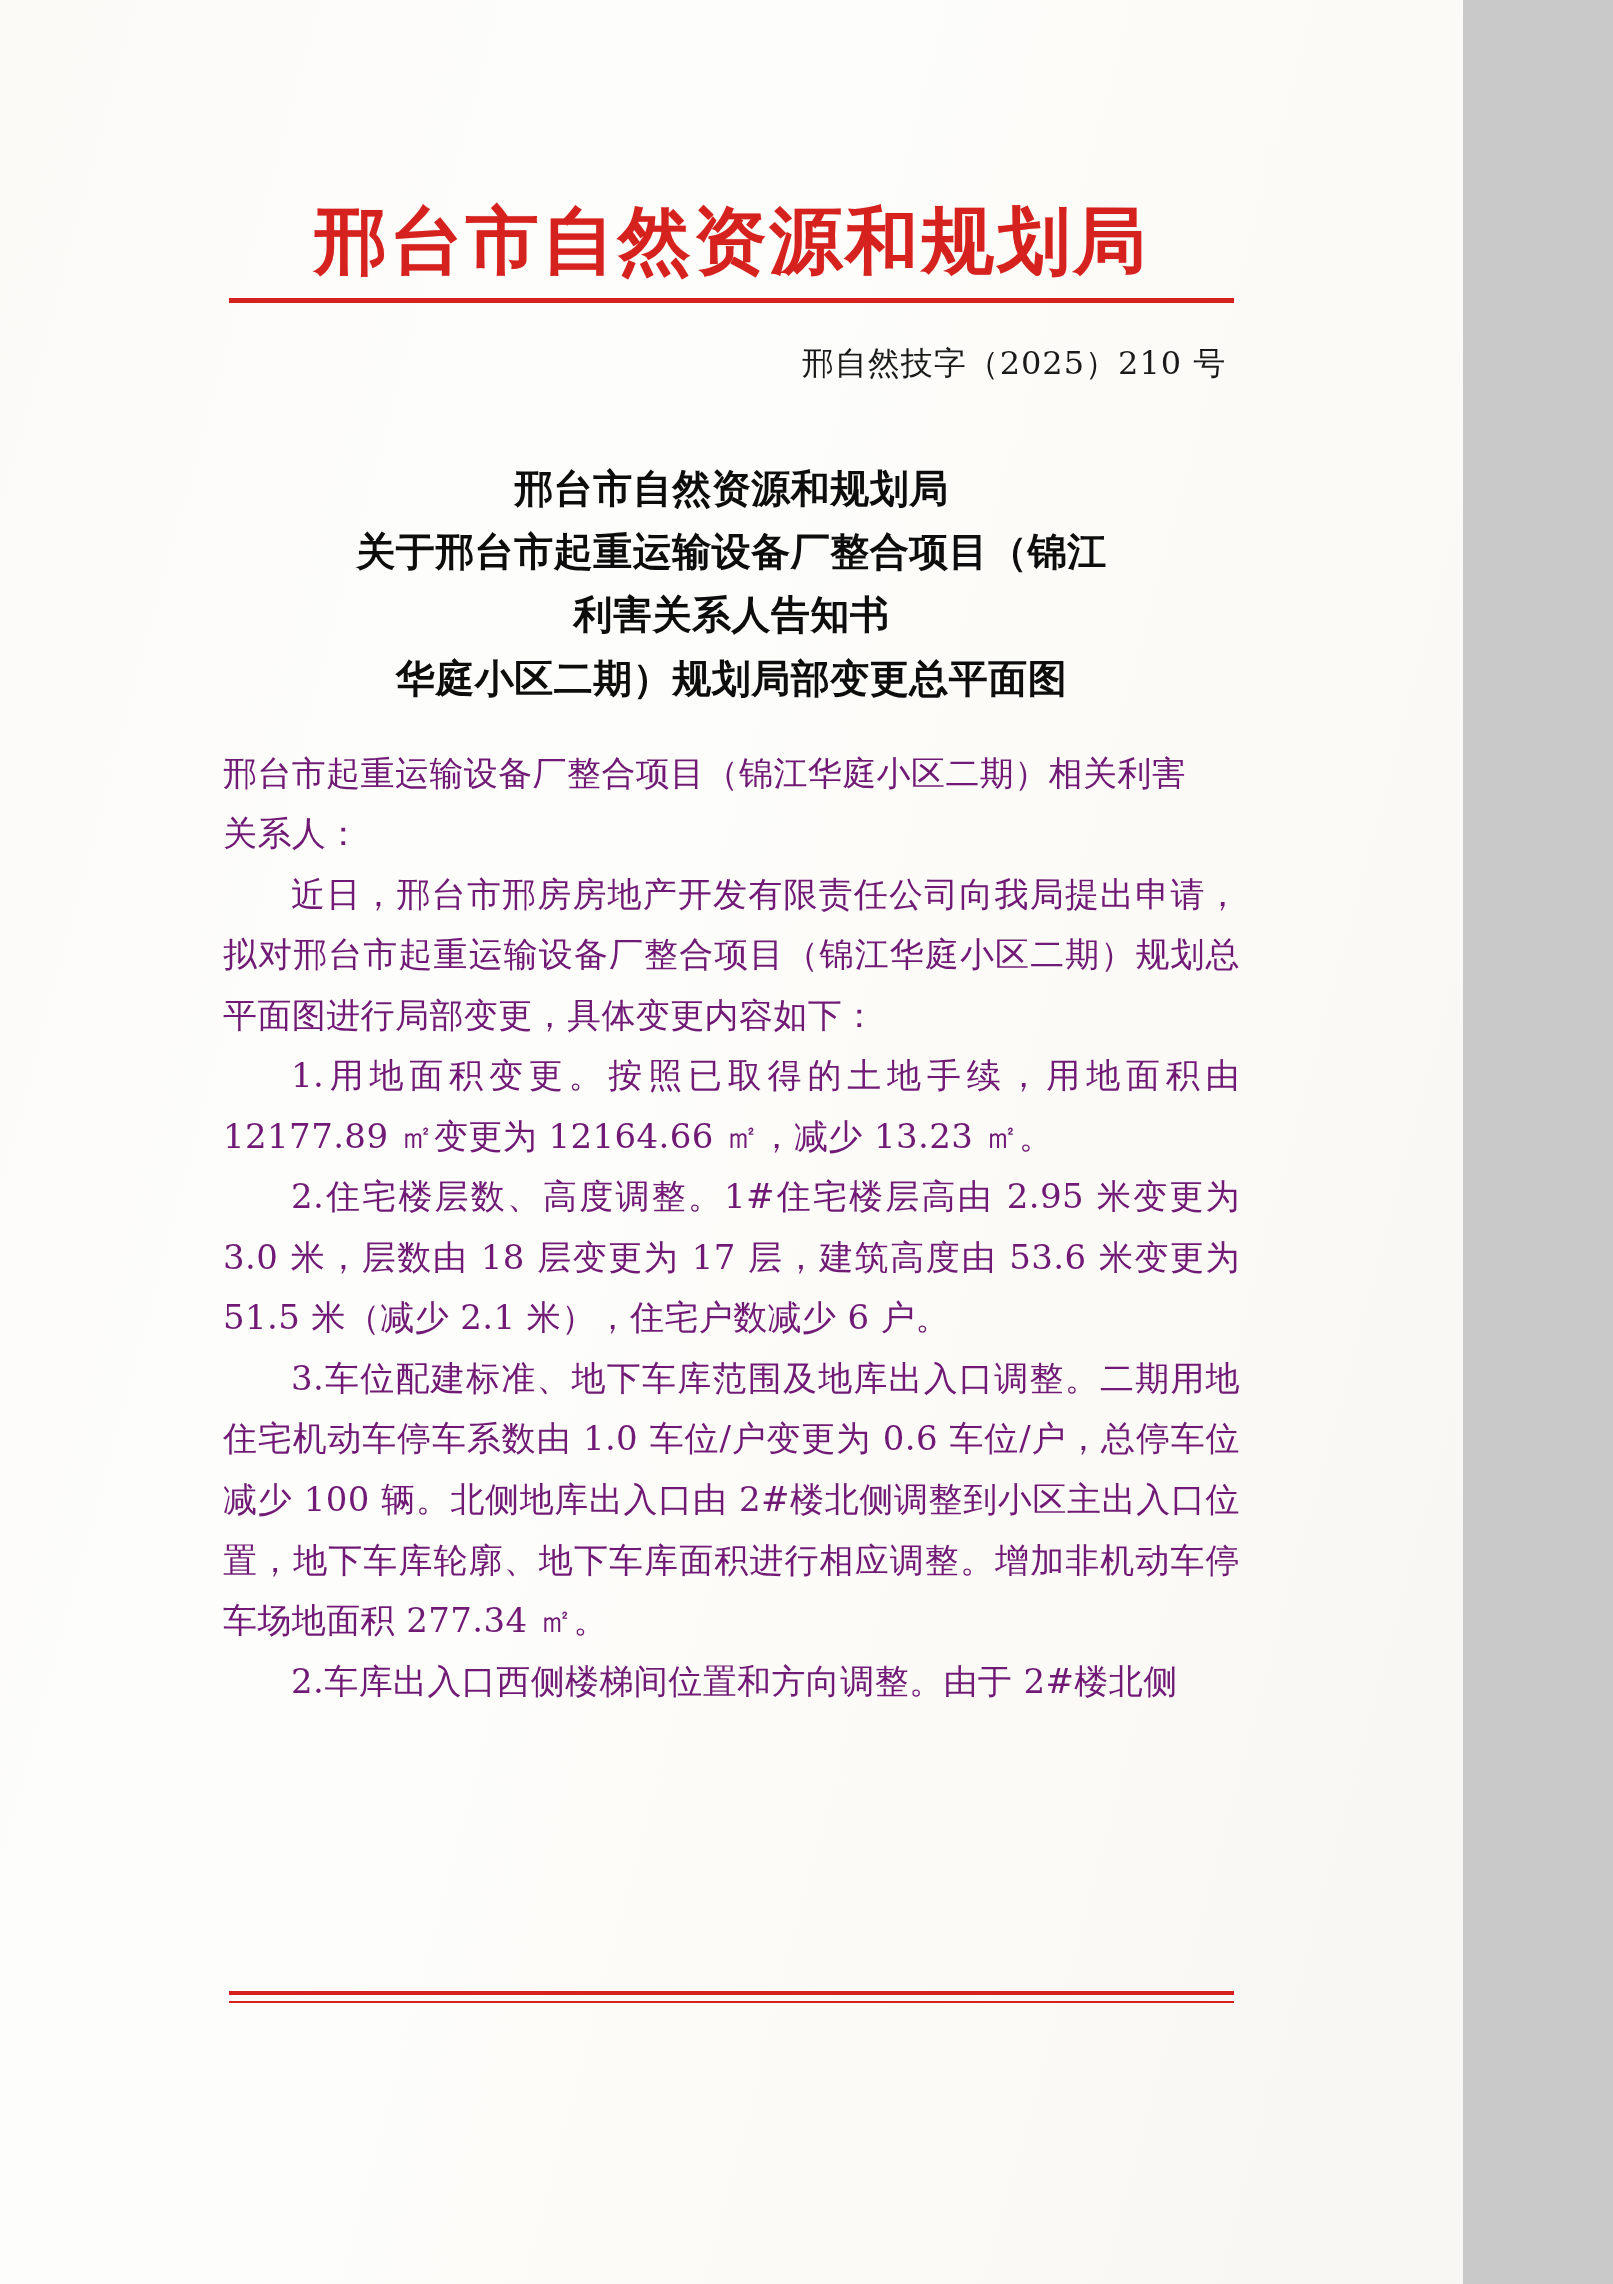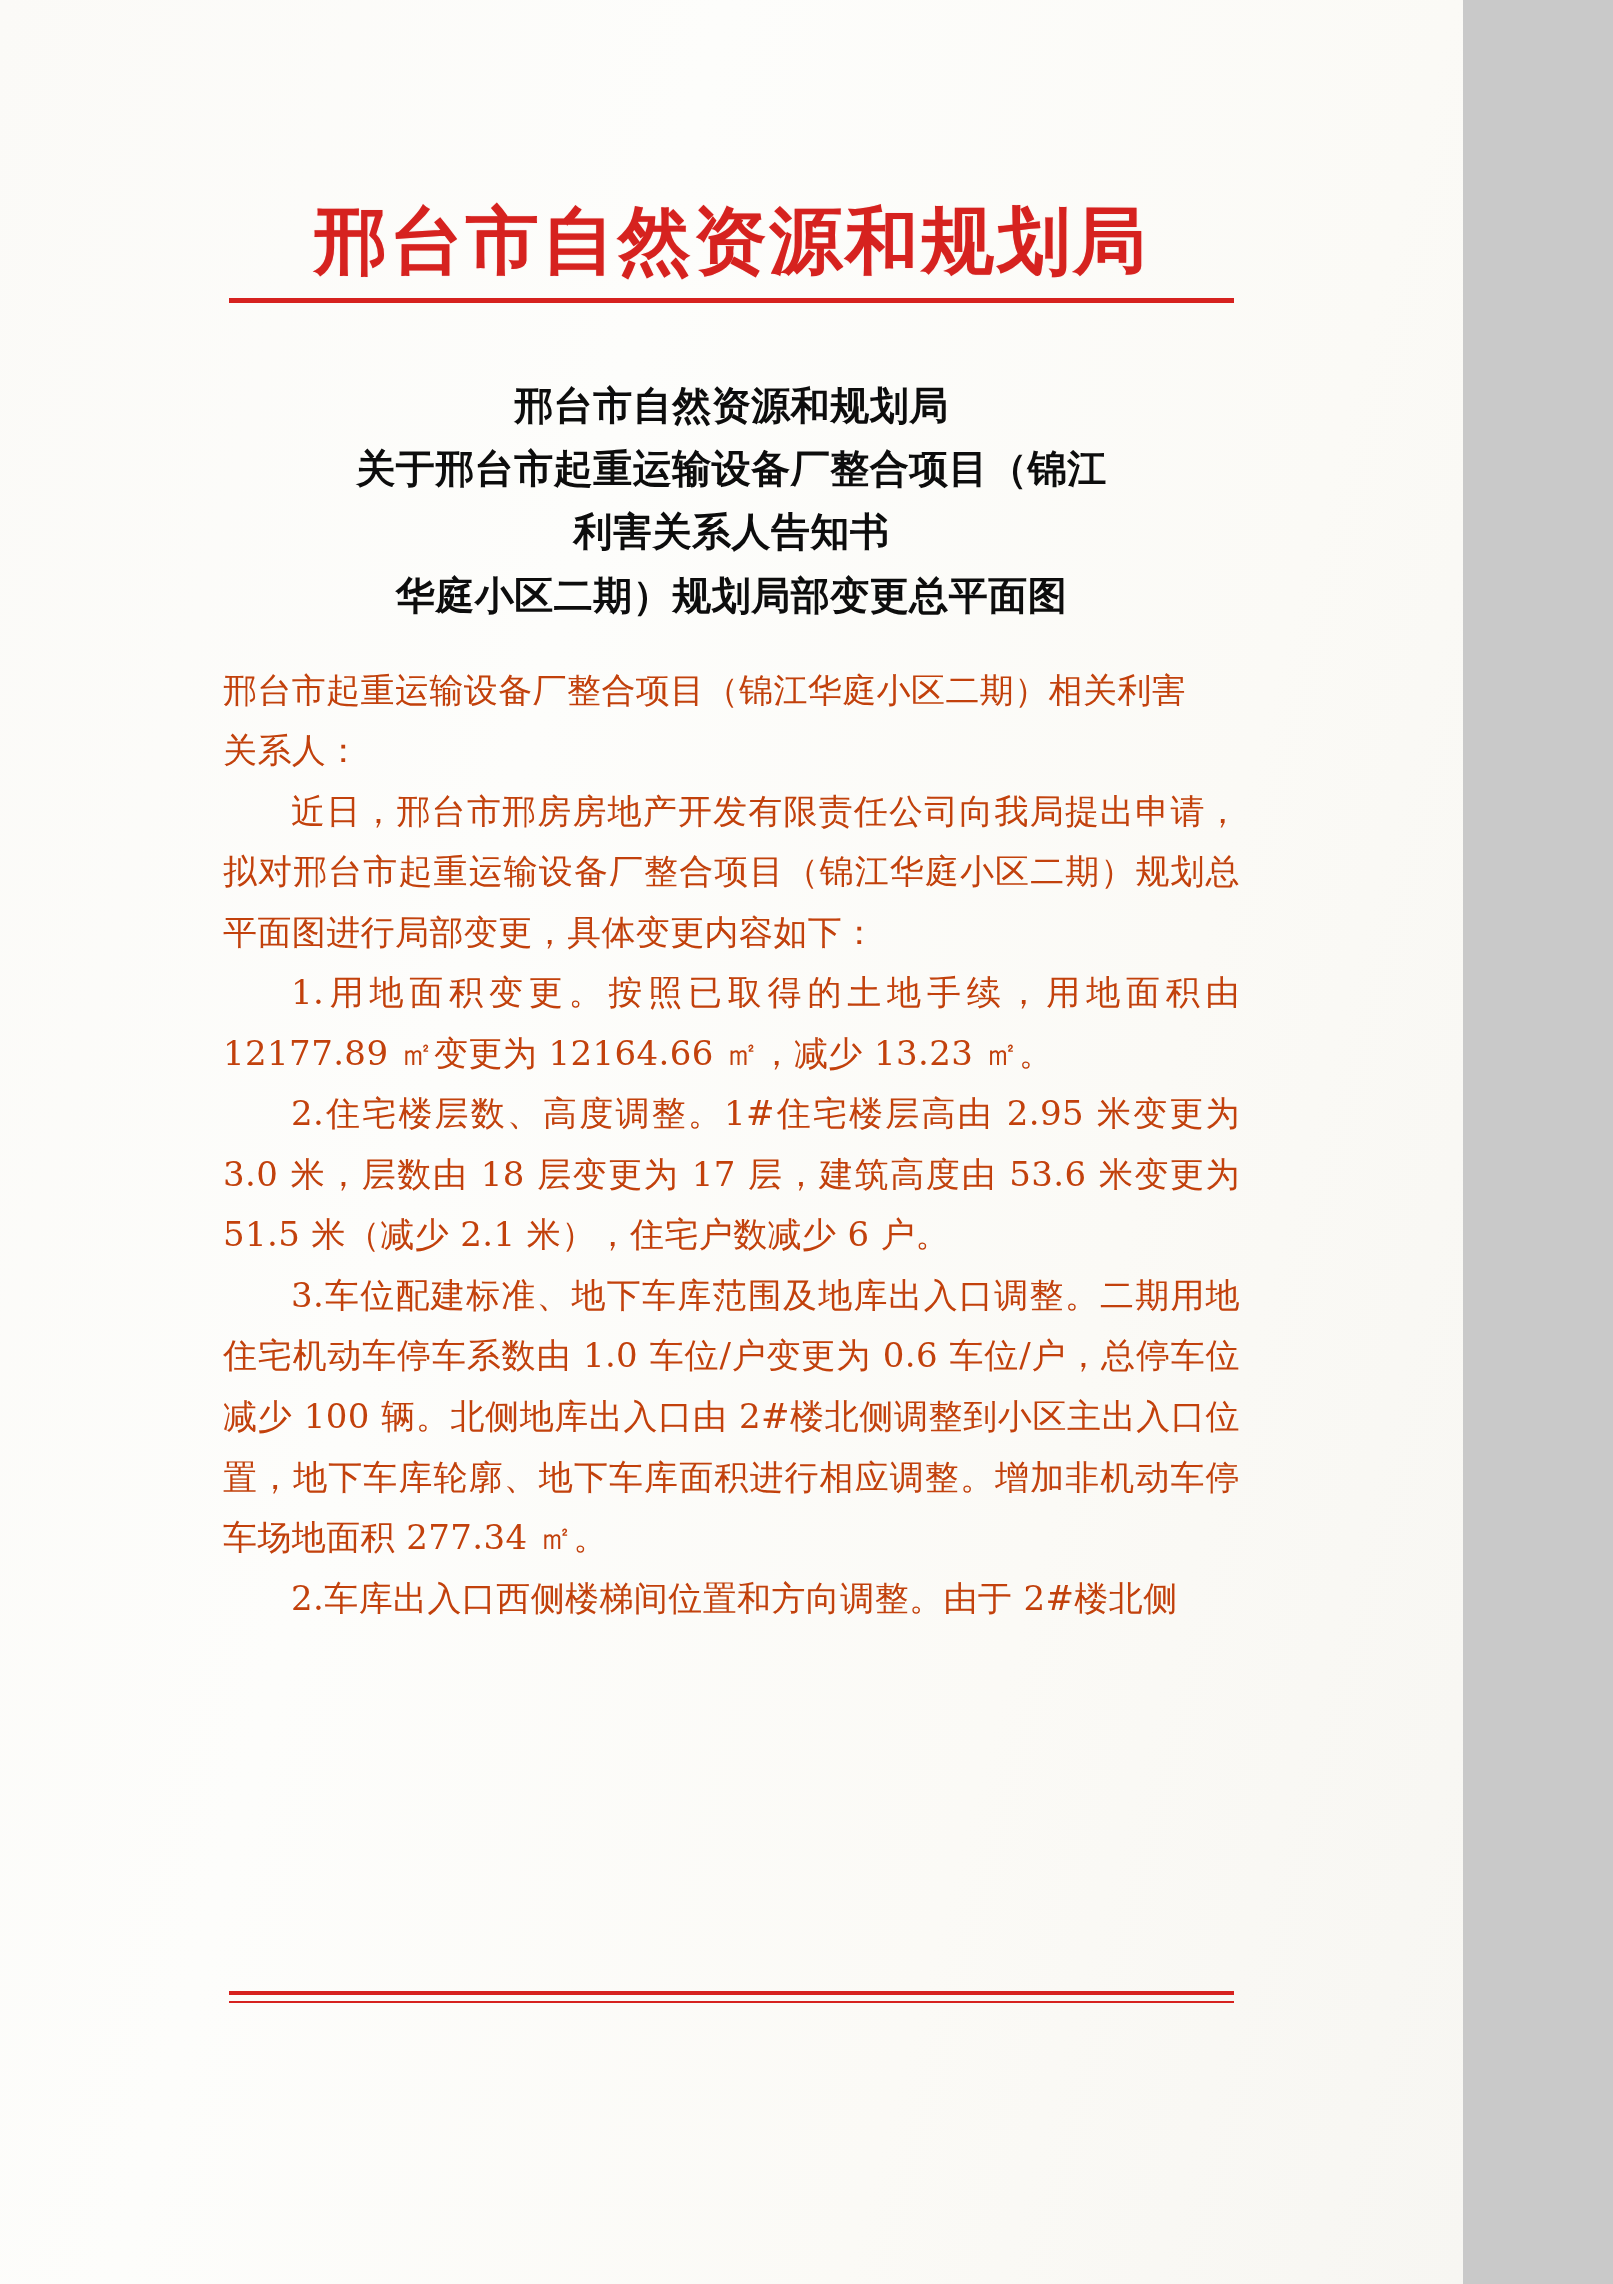--- a/index.html
+++ b/index.html
@@ -82,21 +82,21 @@
     display: block;
     white-space: nowrap;
   }
 
   
   .body-block {
     margin-top: 33px;
     font-family: "DejaVu Serif", "Liberation Serif", serif;
     font-size: 34px;
     line-height: 1.78;
-    color: #c2410c;
+    color: #701a75;
     letter-spacing: 0.4px;
     text-align: justify;
     text-justify: inter-ideograph;
   }
   .body-block p {
     margin: 0;
   }
   .indent2 {
     text-indent: 2em;
   }
@@ -124,20 +124,21 @@
 <div class="page">
   <div class="paper-tone"></div>
 
   <div class="content">
 
     <div class="letterhead">
       <div class="letterhead-title">邢台市自然资源和规划局</div>
       <div class="letterhead-rule-wrap">
         <div class="letterhead-rule"></div>
       </div>
+      <div class="doc-number">邢自然技字（2025）210 号</div>
     </div>
 
     <div class="title-block">
       <span class="title-line">邢台市自然资源和规划局</span>
       <span class="title-line">关于邢台市起重运输设备厂整合项目（锦江</span>
       <span class="title-line">利害关系人告知书</span>
       <span class="title-line">华庭小区二期）规划局部变更总平面图</span>
     </div>
 
     <div class="body-block">

